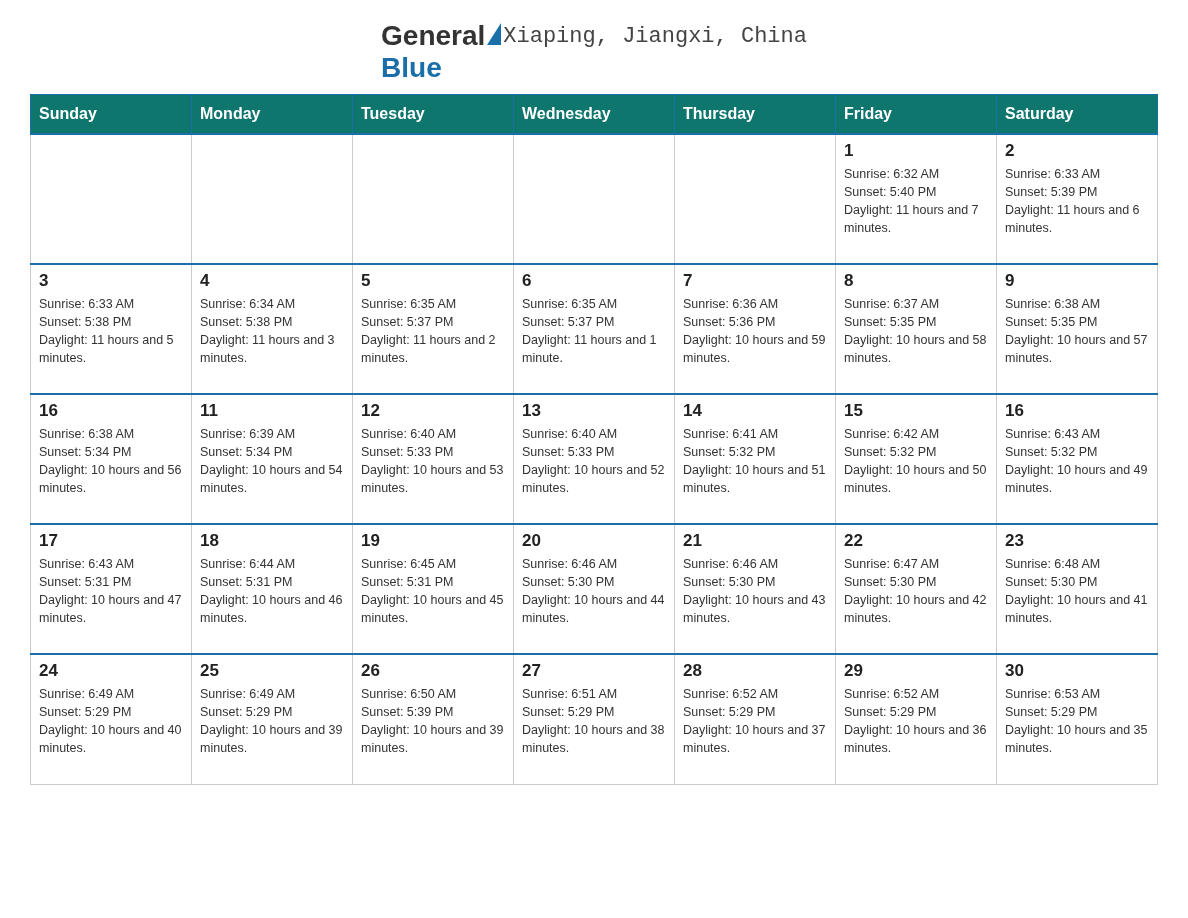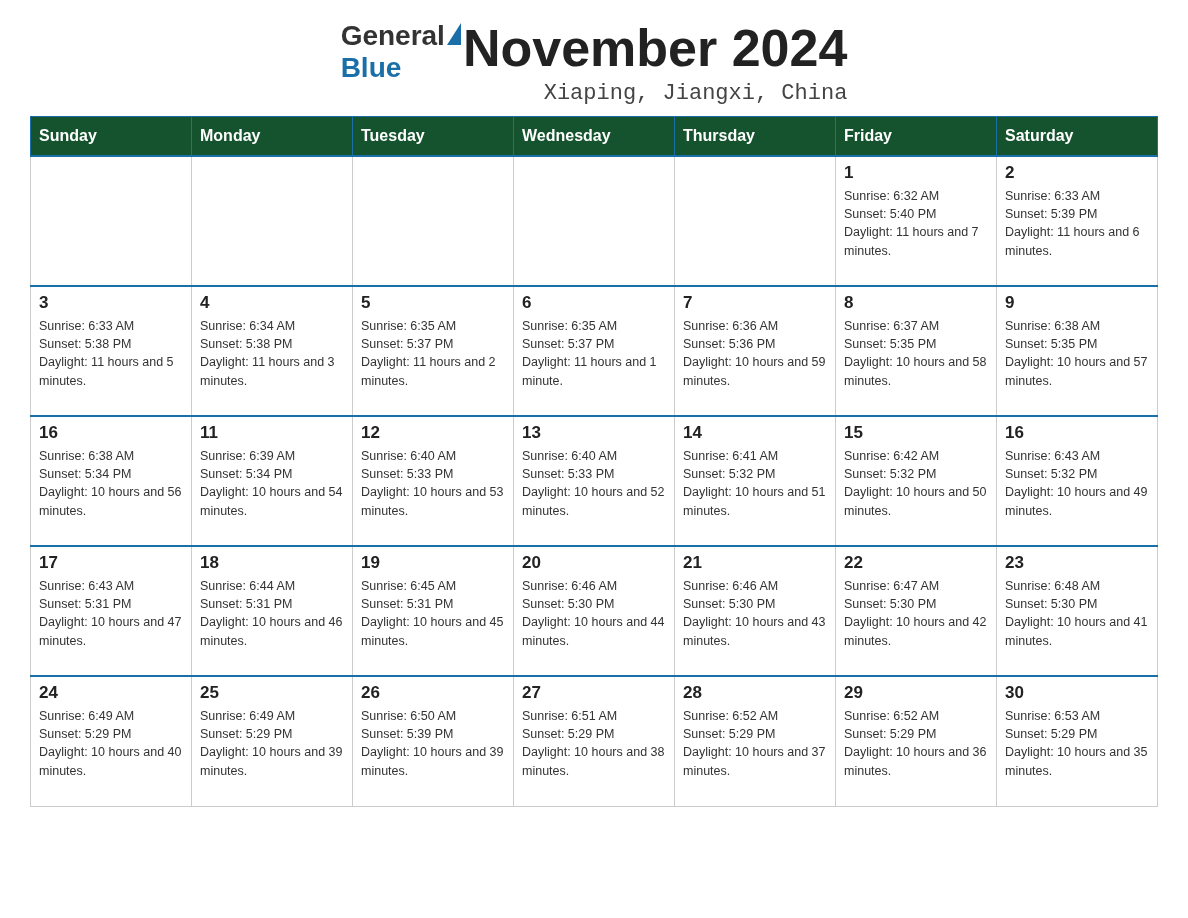--- a/index.html
+++ b/index.html
@@ -57,21 +57,21 @@
       color: #444;
       margin-top: 4px;
       font-family: Liberation Mono, monospace;
     }
     table {
       width: 100%;
       border-collapse: collapse;
       table-layout: fixed;
     }
     thead tr th {
-      background-color: #14532d;
+      background-color: #0f766e;
       color: #fff;
       font-size: 16px;
       font-weight: bold;
       padding: 10px 8px;
       text-align: left;
       border: 1px solid #1a6fa8;
     }
     tbody tr td {
       vertical-align: top;
       border: 1px solid #ccc;
@@ -98,21 +98,20 @@
 
 <div class="header">
   <div class="logo">
     <div class="logo-top">
       <span class="logo-general">General</span>
       <span class="logo-triangle"></span>
     </div>
     <span class="logo-blue">Blue</span>
   </div>
   <div class="header-right">
-    <div class="month-title">November 2024</div>
     <div class="location">Xiaping, Jiangxi, China</div>
   </div>
 </div>
 
 <table>
   <thead>
     <tr>
     <th>Sunday</th>
         <th>Monday</th>
         <th>Tuesday</th>

